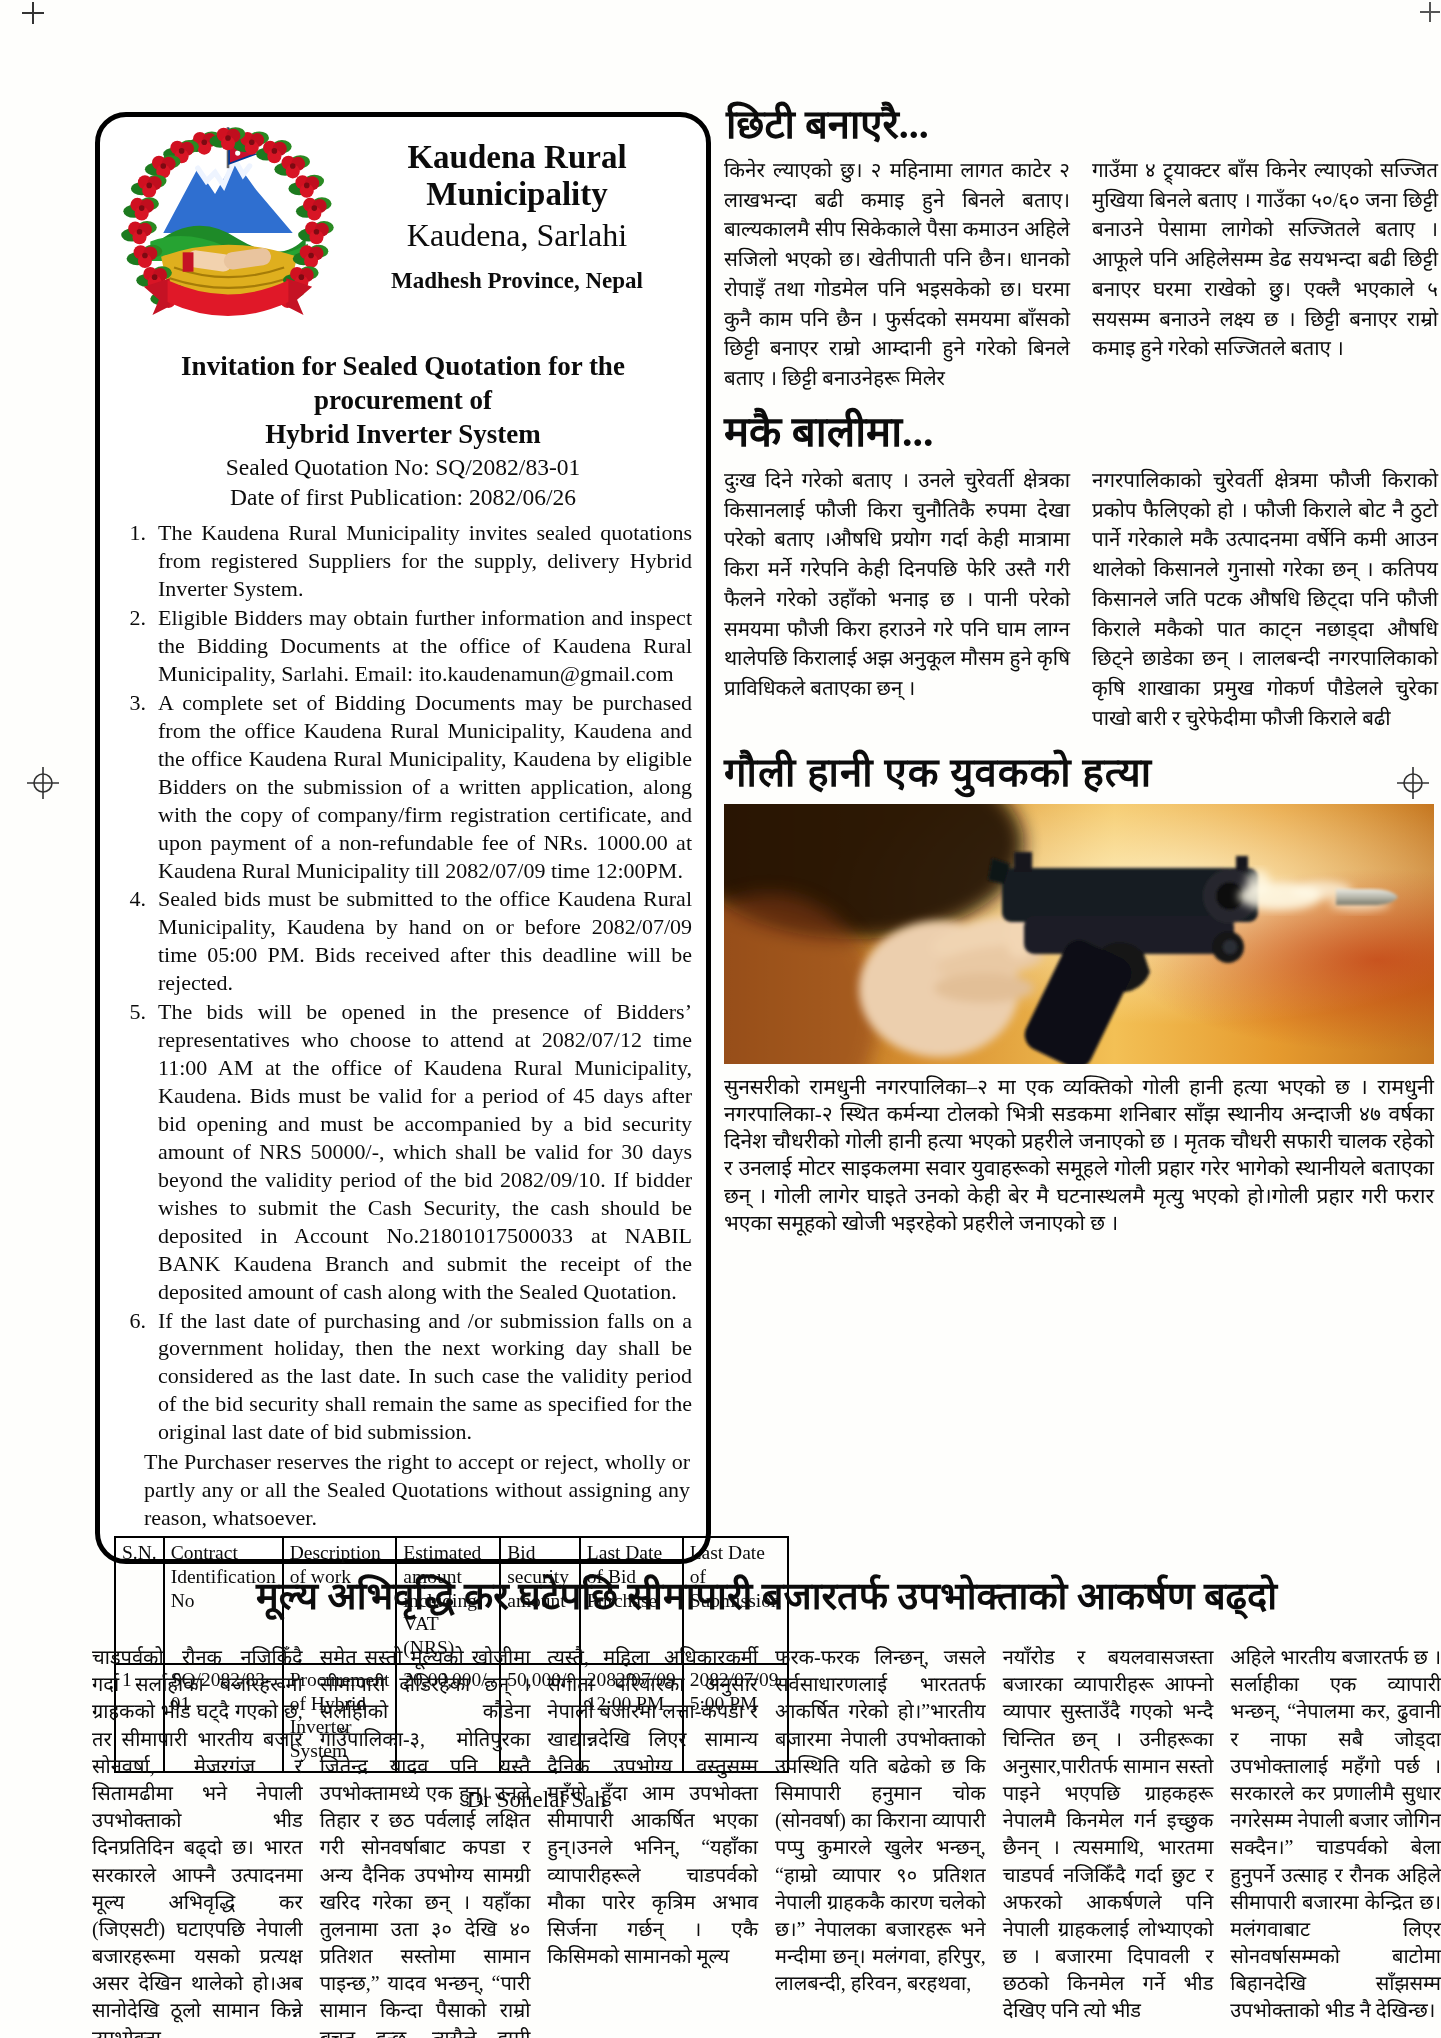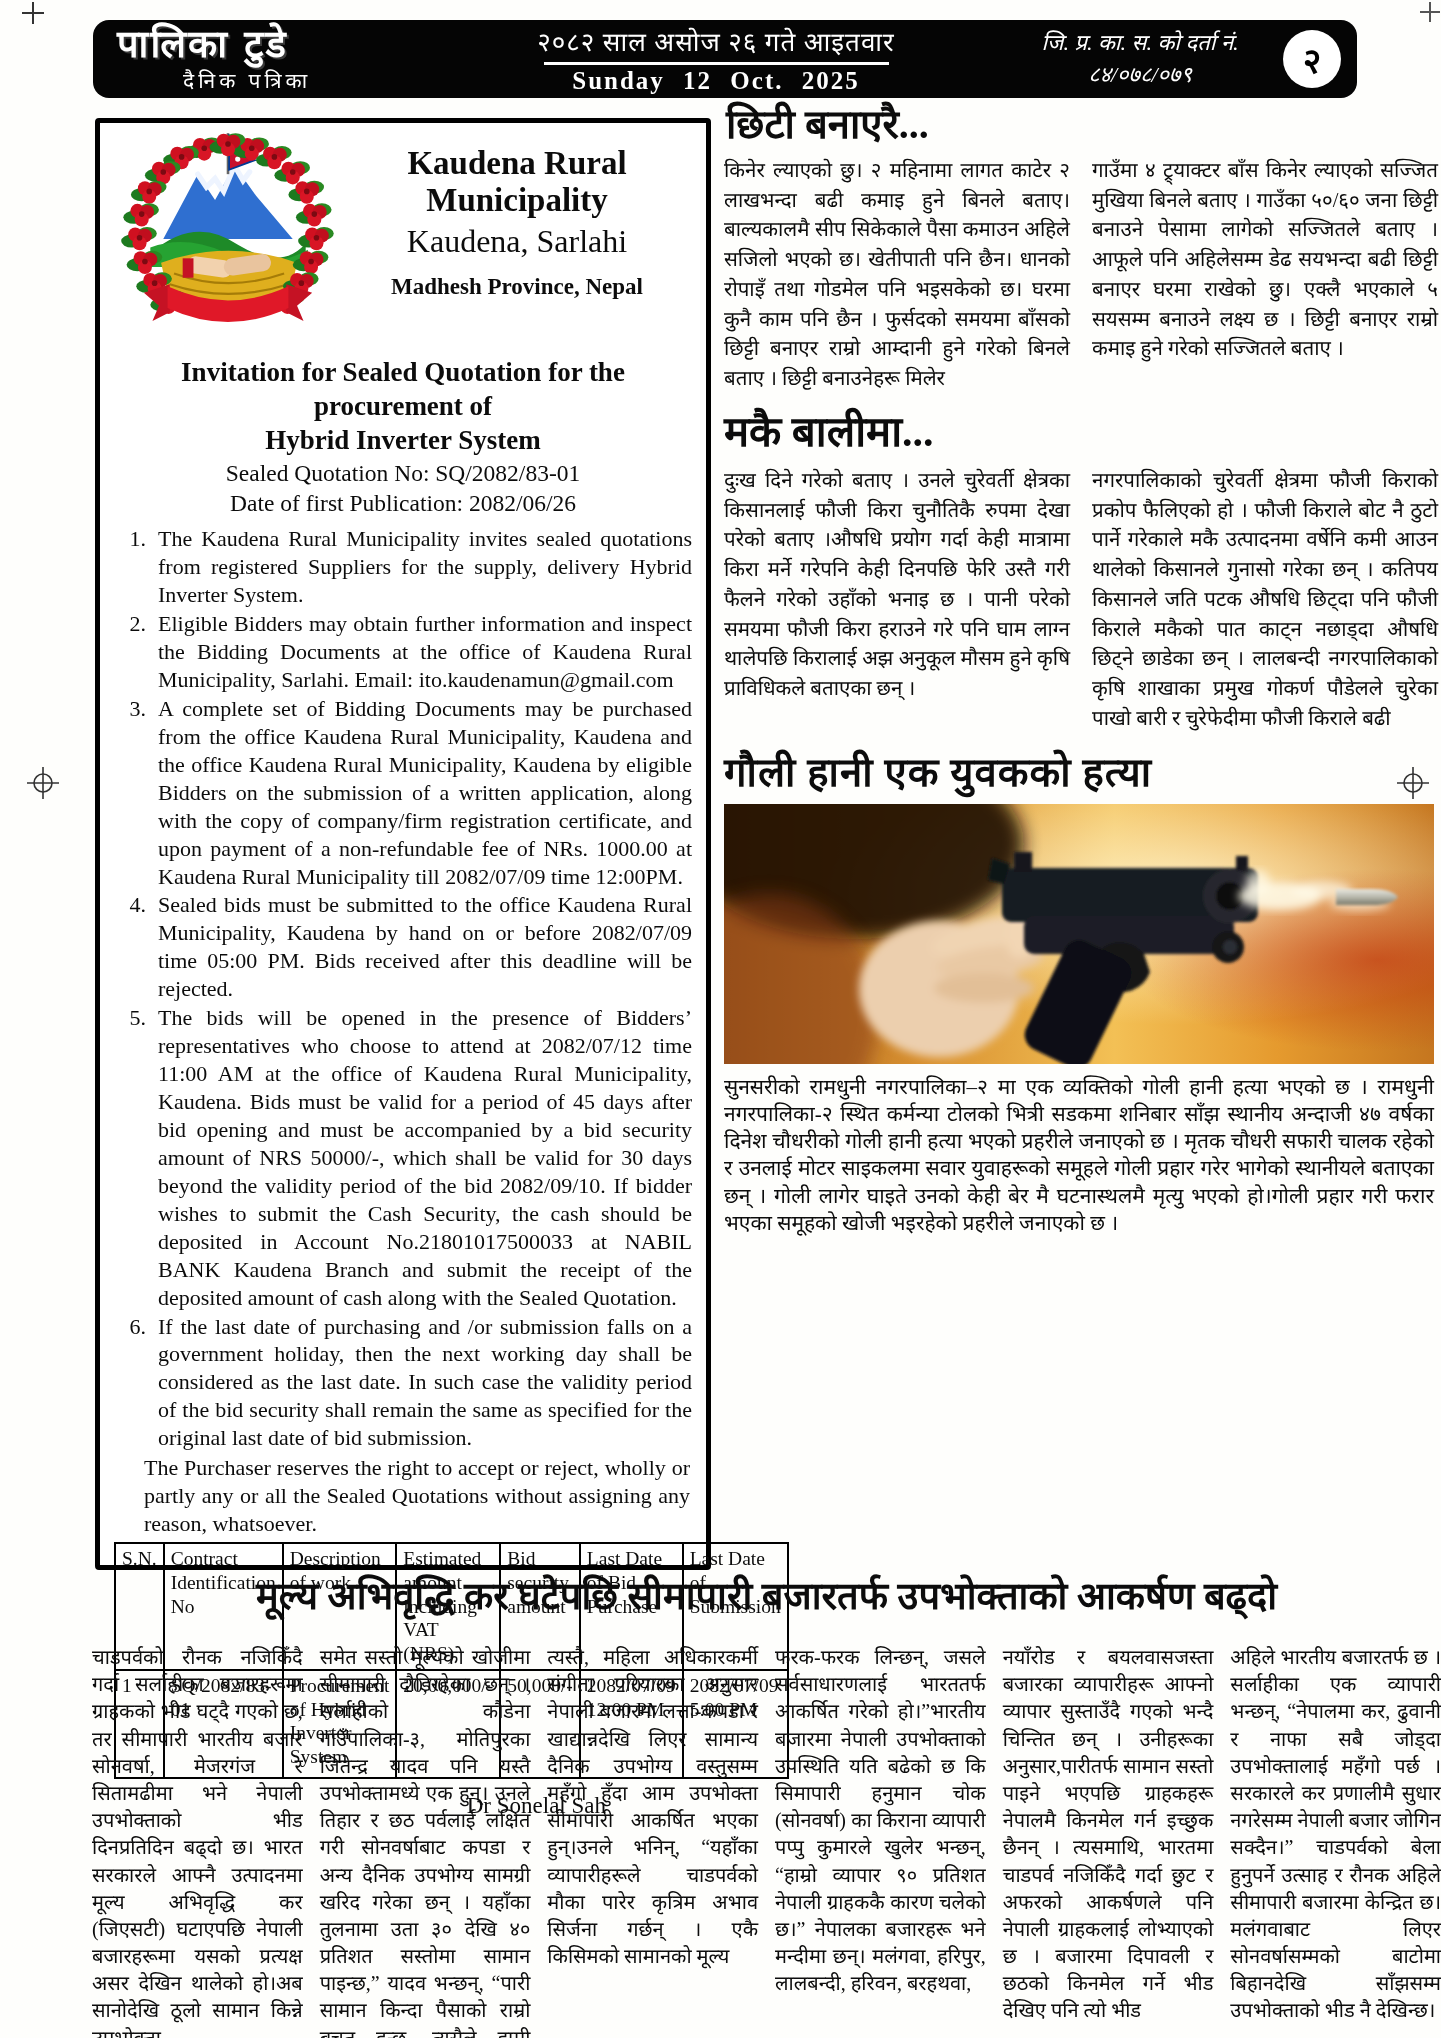--- a/index.html
+++ b/index.html
@@ -28,22 +28,22 @@
   .m-page-circle {
     position:absolute; right:16px; top:50%; transform:translateY(-50%);
     width:58px; height:58px; background:#fff; border-radius:50%;
     display:flex; align-items:center; justify-content:center;
     color:#000; font-size:35px; font-weight:bold;
   }
   
   .cropmark { position:absolute; }
   
   .notice {
-    position:absolute; left:95px; top:118px; width:616px; height:1452px;
-    border:5px solid #000; border-radius:4px; box-sizing:border-box;
+    position:absolute; left:95px; top:112px; width:616px; height:1452px;
+    border:5px solid #000; border-radius:31px; box-sizing:border-box;
     padding:8px 14px 6px 14px; background:#fff;
   }
   .emblem { float:left; width:228px; height:205px; }
   .n-head { min-height:205px; text-align:center; padding-top:14px; }
   .n-muni { font-size:33px; font-weight:bold; }
   .n-addr { font-size:32px; font-weight:normal; margin-top:4px; }
   .n-prov { font-size:23px; font-weight:bold; margin-top:14px; }
   .n-clear { clear:both; }
   .n-title { text-align:center; font-weight:bold; font-size:27px; line-height:1.25; margin-top:6px; }
   .n-sub { text-align:center; font-size:23.5px; margin-top:3px; }
@@ -88,36 +88,20 @@
   </svg>
   <svg class="cropmark" style="left:26px;top:766px;" width="34" height="34">
     <circle cx="17" cy="17" r="9" stroke="#333" stroke-width="1.6" fill="none"></circle>
     <path d="M17 1 v32 M1 17 h32" stroke="#333" stroke-width="1.6"></path>
   </svg>
   <svg class="cropmark" style="left:1396px;top:766px;" width="34" height="34">
     <circle cx="17" cy="17" r="9" stroke="#333" stroke-width="1.6" fill="none"></circle>
     <path d="M17 1 v32 M1 17 h32" stroke="#333" stroke-width="1.6"></path>
   </svg>
 
-  <div class="masthead">
-    <div class="m-left">
-      <div class="m-name">पालिका टुडे</div>
-      <div class="m-tag">दैनिक पत्रिका</div>
-    </div>
-    <div class="m-center">
-      <div class="m-date-np">२०८२ साल असोज २६ गते आइतवार</div>
-      <div class="m-rule"></div>
-      <div class="m-date-en">Sunday 12 Oct.  2025</div>
-    </div>
-    <div class="m-right">
-      <div>जि. प्र. का. स. को दर्ता नं.</div>
-      <div>८४/०७८/०७९</div>
-    </div>
-    <div class="m-page-circle">२</div>
-  </div>
 
   <div class="notice">
 
     <svg class="emblem" viewBox="0 0 200 190">
       <defs>
         <g id="flower">
           <ellipse cx="-7" cy="3" rx="10" ry="6" fill="#1d7a1f"></ellipse>
           <ellipse cx="7" cy="-4" rx="9" ry="6" fill="#2a8a22"></ellipse>
           <circle cx="-4" cy="-3" r="6.5" fill="#d01020"></circle>
           <circle cx="5" cy="-2" r="6.5" fill="#c00e1e"></circle>

